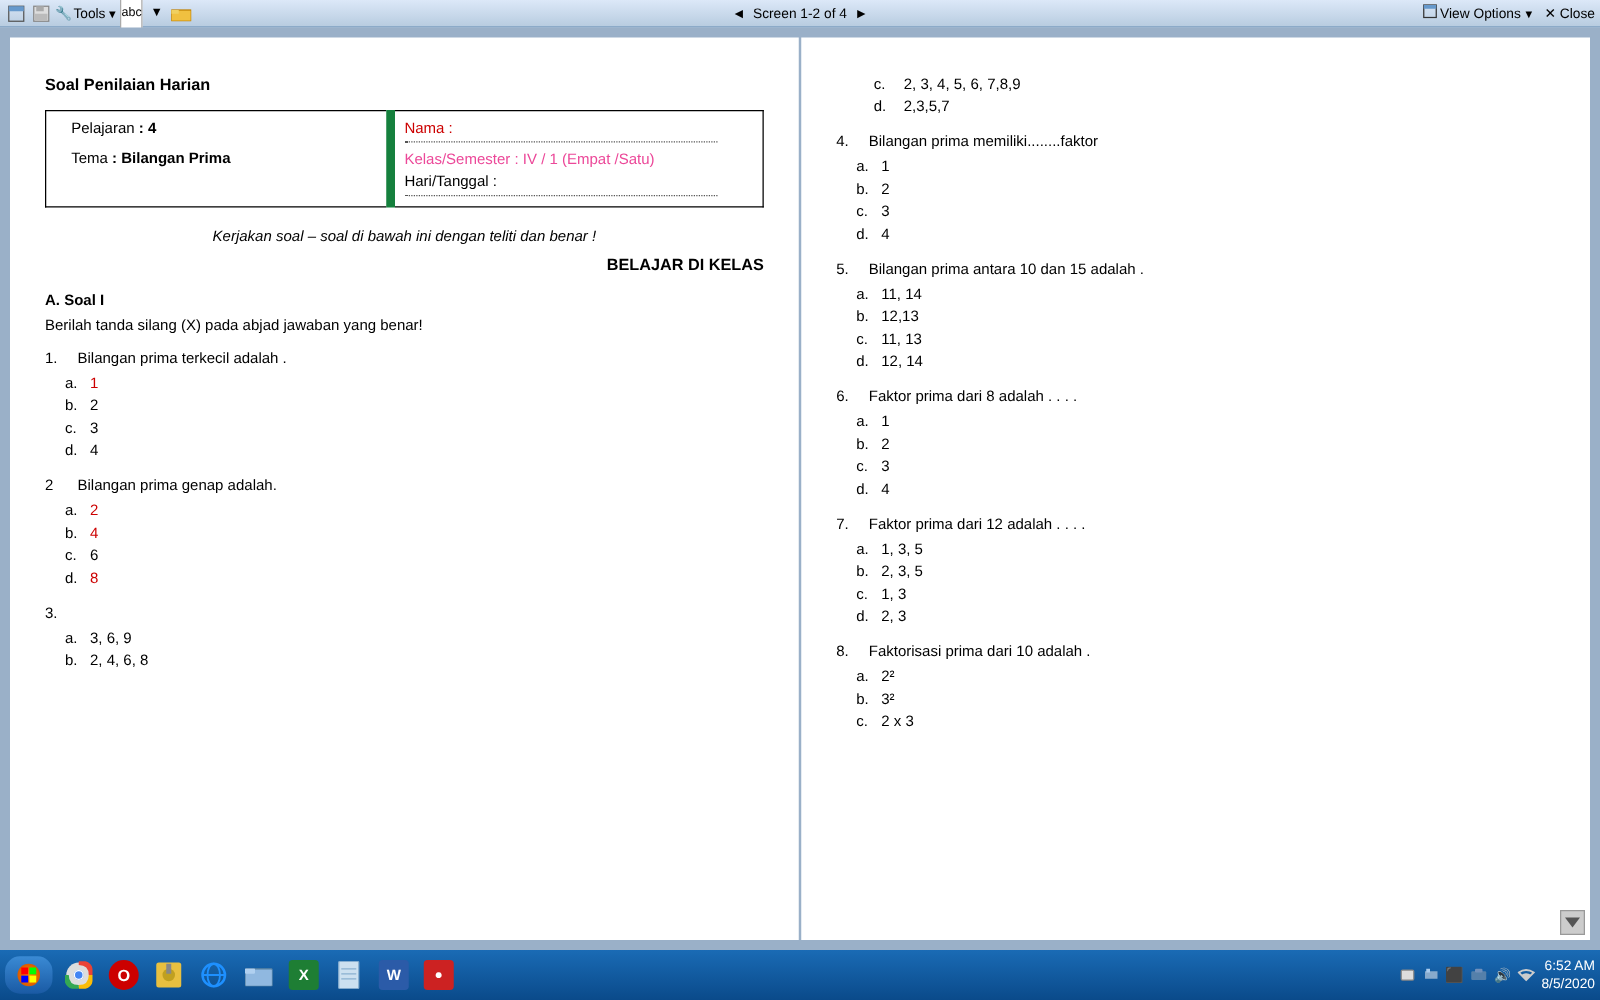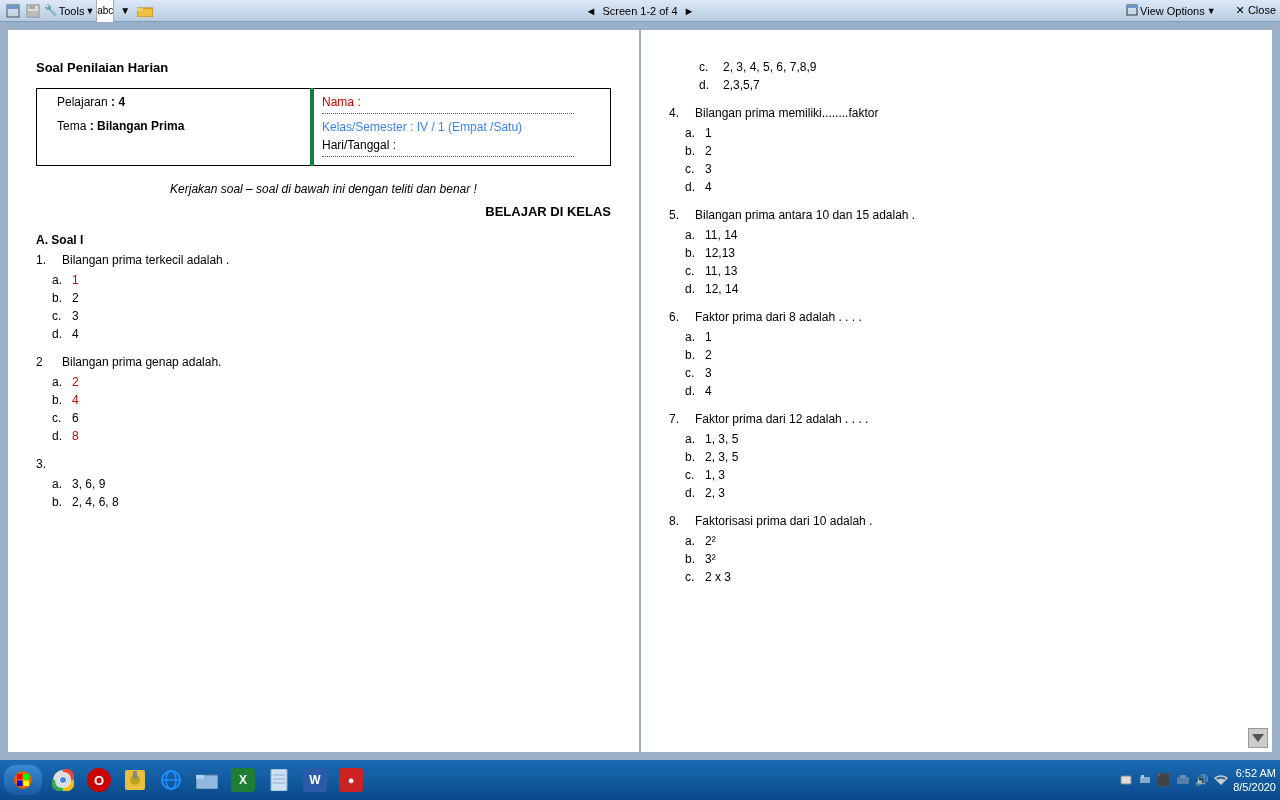--- a/index.html
+++ b/index.html
@@ -43,21 +43,21 @@
       border: none;
       cursor: pointer;
       font-size: 11px;
       padding: 0 2px;
     }
     .toolbar-right {
       position: absolute;
       right: 4px;
       display: flex;
       align-items: center;
-      gap: 20px;
+      gap: 8px;
       font-size: 11px;
     }
     .view-options-btn {
       display: flex;
       align-items: center;
       gap: 2px;
       cursor: pointer;
       font-size: 11px;
       color: #000;
     }
@@ -101,21 +101,21 @@
       border-collapse: collapse;
       margin-bottom: 14px;
       font-size: 12px;
     }
     .header-table td {
       padding: 4px 8px;
       vertical-align: top;
     }
     .header-table .left-col {
       width: 48%;
-      border-right: 4px solid #15803d;
+      border-right: 7px solid #15803d;
       padding-left: 20px;
     }
     .header-table .right-col {
       width: 52%;
       color: #c00;
     }
     .dotted-line {
       border-bottom: 1px dotted #555;
       margin: 2px 0 4px 0;
       width: 90%;
@@ -356,38 +356,39 @@
               <span>Tema</span>
               <span style="font-weight:bold;">: Bilangan Prima</span>
             </div>
           </td>
           <td class="right-col">
             <div>
               <span class="nama-label">Nama</span>
               <span>:</span>
             </div>
             <div class="dotted-line"></div>
-            <div style="color:#3b82f6;">
+            <div style="color:#ec4899;">
               <span>Kelas/Semester</span>
               <span>: IV / 1 (Empat /Satu)</span>
             </div>
             <div style="color:#000;">
               <span>Hari/Tanggal</span>
               <span>:</span>
             </div>
             <div class="dotted-line"></div>
           </td>
         </tr>
       </tbody>
         </table>
 
       <div class="instruction-italic">Kerjakan soal – soal di bawah ini dengan teliti dan benar !</div>
       <div class="section-title">BELAJAR DI KELAS</div>
 
       <div class="soal-label">A.  Soal I</div>
+      <div class="soal-instruction">Berilah tanda silang (X) pada abjad jawaban yang benar!</div>
 
       <div class="question">
         <div class="question-num">
           <span class="q-num">1.</span>
           <span>Bilangan prima terkecil adalah .</span>
         </div>
         <div class="options">
           <div class="option">
               <span class="opt-label">a.</span>
               <span class="opt-value-red">1</span>

